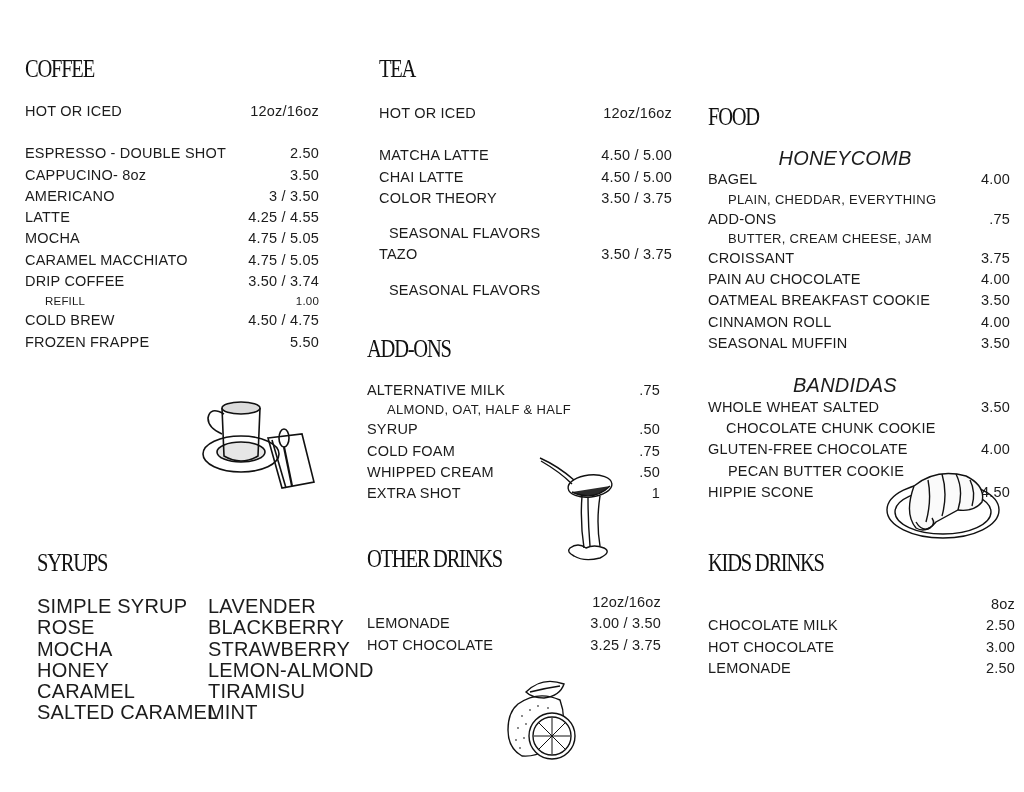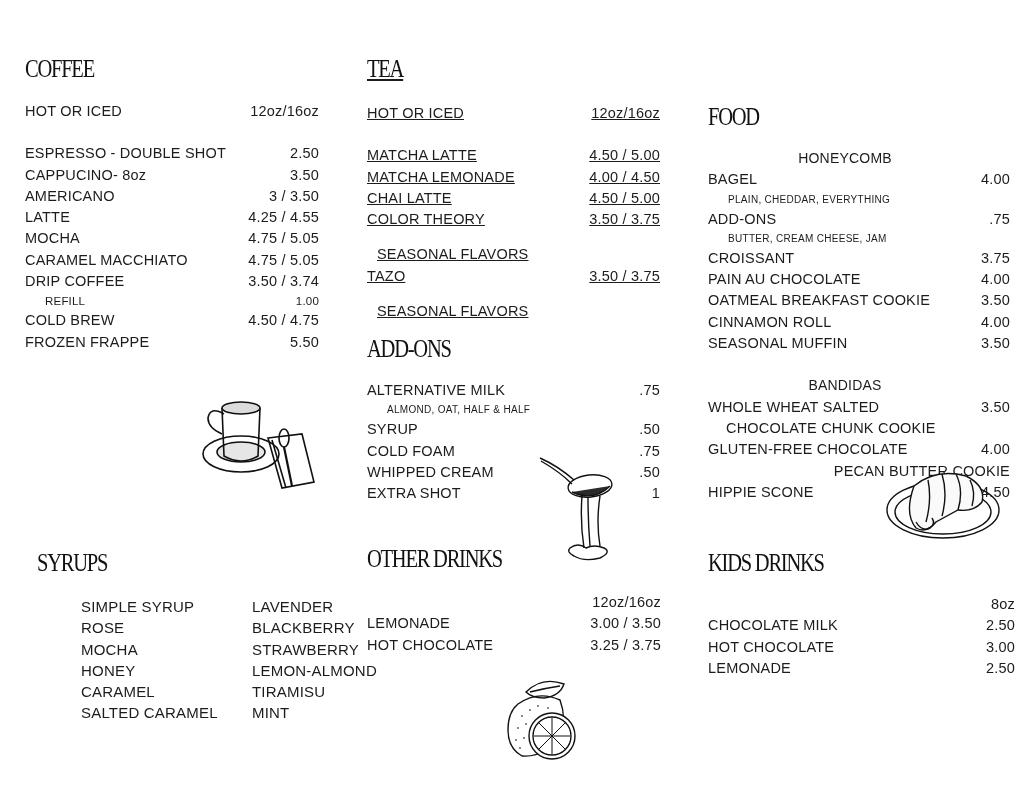--- a/index.html
+++ b/index.html
@@ -8,27 +8,27 @@
     font-family: "Liberation Sans", sans-serif; color: #1c1c1c;
   }
   .section { position: absolute; }
   .title {
     font-family: "Liberation Serif", serif; font-size: 25px; letter-spacing: -1.5px;
     transform: scaleX(0.82); transform-origin: left; color: #111; white-space: nowrap;
     line-height: 30px; font-weight: normal;
   }
   .row { display: flex; justify-content: space-between; font-size: 14.5px; line-height: 21.3px; letter-spacing: 0.2px; white-space: nowrap; }
   .row .price { text-align: right; }
-  .sub { font-size: 10px; line-height: 18px; padding-left: 20px; letter-spacing: 0.3px; }
+  .sub { font-size: 13px; line-height: 18px; padding-left: 20px; letter-spacing: 0.3px; }
   .sub-wide { font-size: 14.5px; line-height: 21.3px; padding-left: 10px; letter-spacing: 0.2px; white-space: nowrap; margin-top: 14px; }
   .sub-wide2 { font-size: 14.5px; line-height: 21.3px; padding-left: 18px; letter-spacing: 0.2px; white-space: nowrap; }
-  .sub-wide3 { font-size: 14.5px; line-height: 21.3px; padding-left: 20px; letter-spacing: 0.2px; white-space: nowrap; text-align: right; }
-  .centerlbl { text-align: center; font-size: 14px; line-height: 21.3px; letter-spacing: 0.2px; }
+  .sub-wide3 { font-size: 14.5px; line-height: 21.3px; padding-left: 20px; letter-spacing: 0.2px; white-space: nowrap; }
+  .centerlbl { text-align: center; font-size: 20px; line-height: 21.3px; letter-spacing: 0.2px; font-style: italic; }
   .gap { height: 21px; }
-  .syr-grid { display: grid; grid-template-columns: 171px 140px; font-size: 15px; line-height: 21.3px; letter-spacing: 0.2px; white-space: nowrap; margin-left: 44px; }
+  .syr-grid { display: grid; grid-template-columns: 171px 140px; font-size: 20px; line-height: 21.3px; letter-spacing: 0.2px; white-space: nowrap; }
   .illus { position: absolute; }
 </style>
 </head>
 <body>
 
 <div class="section" style="left:25px; top:54px; width:294px;">
   <div class="title">COFFEE</div>
   <div style="height:17px"></div>
   <div class="row">
     <span>HOT OR ICED</span>
@@ -70,35 +70,31 @@
   <div class="row">
       <span>COLD BREW</span>
       <span class="price">4.50 / 4.75</span>
     </div>
   <div class="row">
       <span>FROZEN FRAPPE</span>
       <span class="price">5.50</span>
     </div>
 </div>
 
-<div class="section" style="left:367px; top:54px; width:293px;text-decoration:underline;">
+<div class="section" style="left:379px; top:54px; width:293px;">
   <div class="title">TEA</div>
   <div style="height:19px"></div>
   <div class="row">
     <span>HOT OR ICED</span>
     <span class="price">12oz/16oz</span>
   </div>
   <div class="gap"></div>
   <div class="row">
       <span>MATCHA LATTE</span>
       <span class="price">4.50 / 5.00</span>
-    </div>
-  <div class="row">
-      <span>MATCHA LEMONADE</span>
-      <span class="price">4.00 / 4.50</span>
     </div>
   <div class="row">
       <span>CHAI LATTE</span>
       <span class="price">4.50 / 5.00</span>
     </div>
   <div class="row">
       <span>COLOR THEORY</span>
       <span class="price">3.50 / 3.75</span>
     </div>
   <div class="sub-wide">SEASONAL FLAVORS</div>

